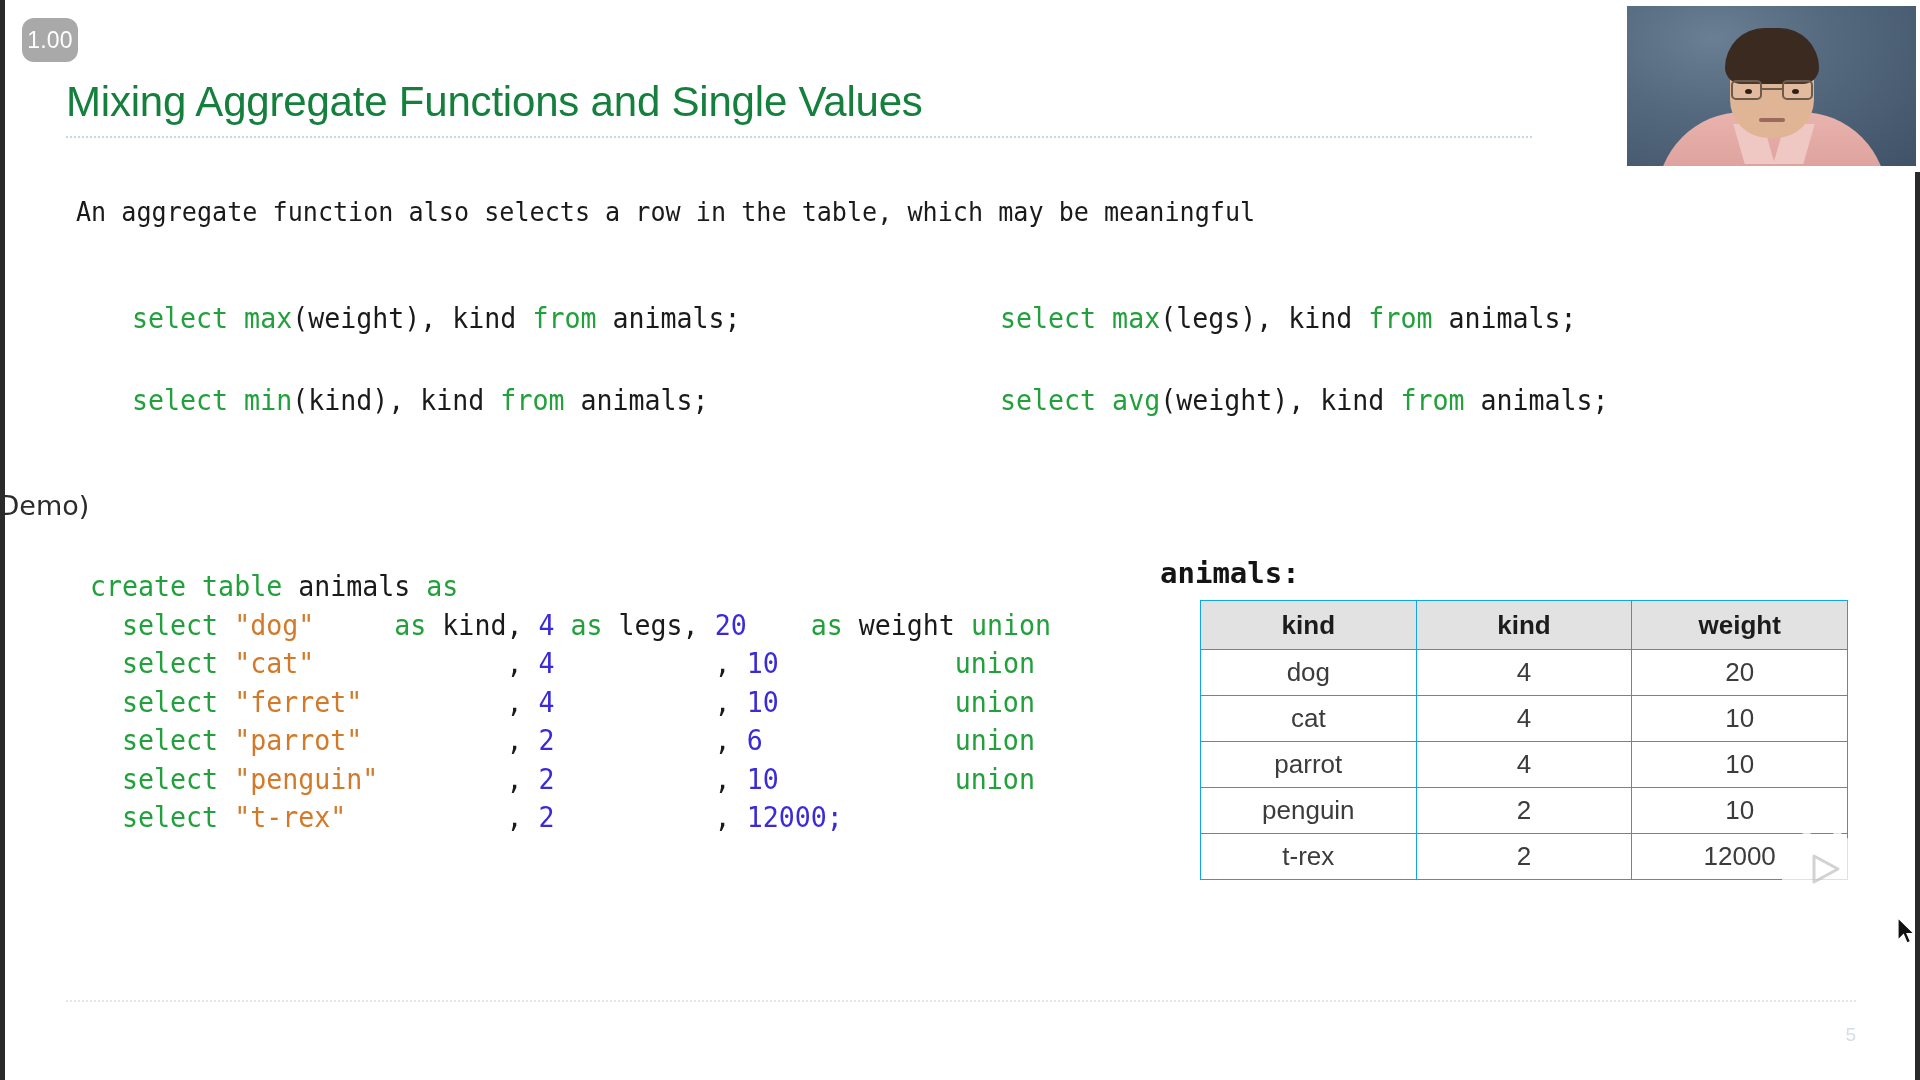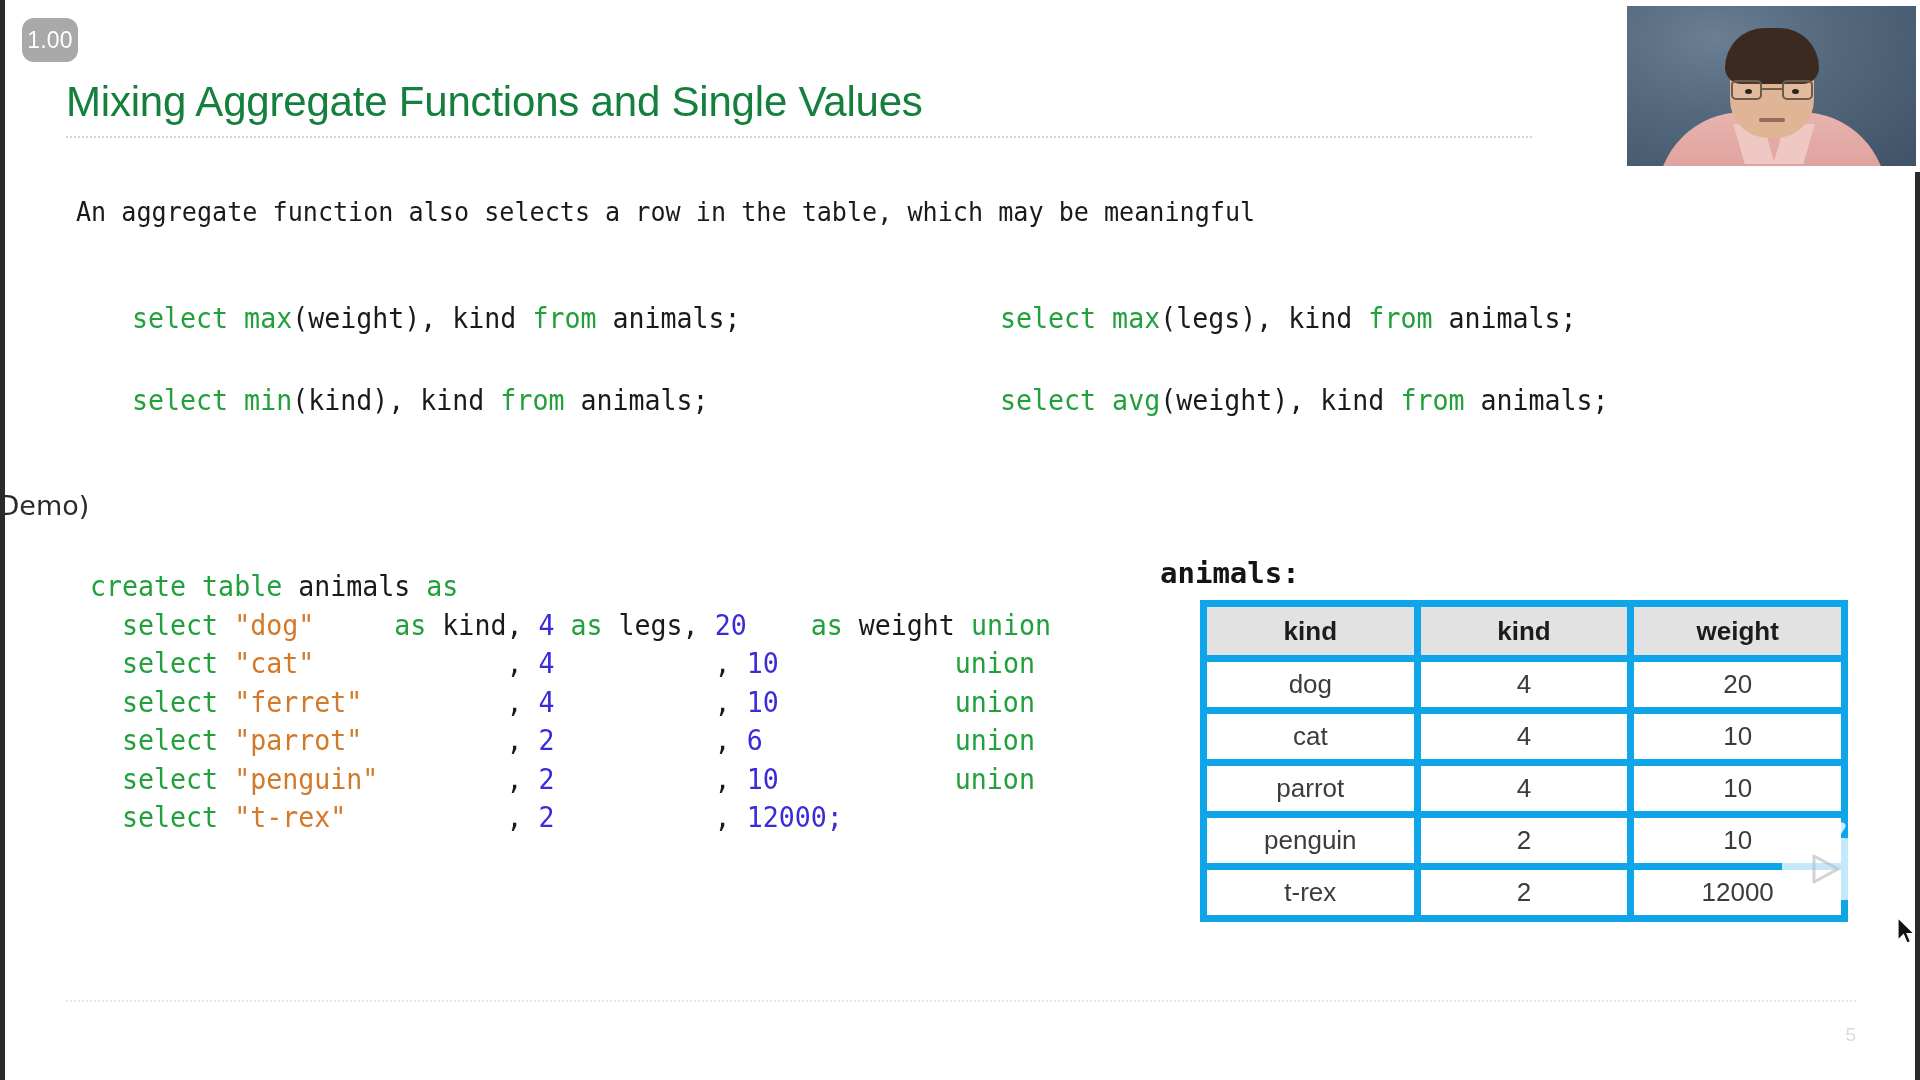--- a/index.html
+++ b/index.html
@@ -266,21 +266,21 @@
     position: absolute;
     left: 1200px;
     top: 600px;
     width: 648px;
     border-collapse: collapse;
     table-layout: fixed;
     font-family: "Liberation Sans", sans-serif;
   }
   #animals-table th,
   #animals-table td {
-    border: 7px solid #0ea5e9;
+    border: 1px solid #0ea5e9;
     height: 45px;
     text-align: center;
     font-size: 26px;
     color: #3c3c3c;
     padding: 0;
   }
   #animals-table th {
     background: #e2e2e2;
     font-weight: bold;
     color: #1c1c1c;

